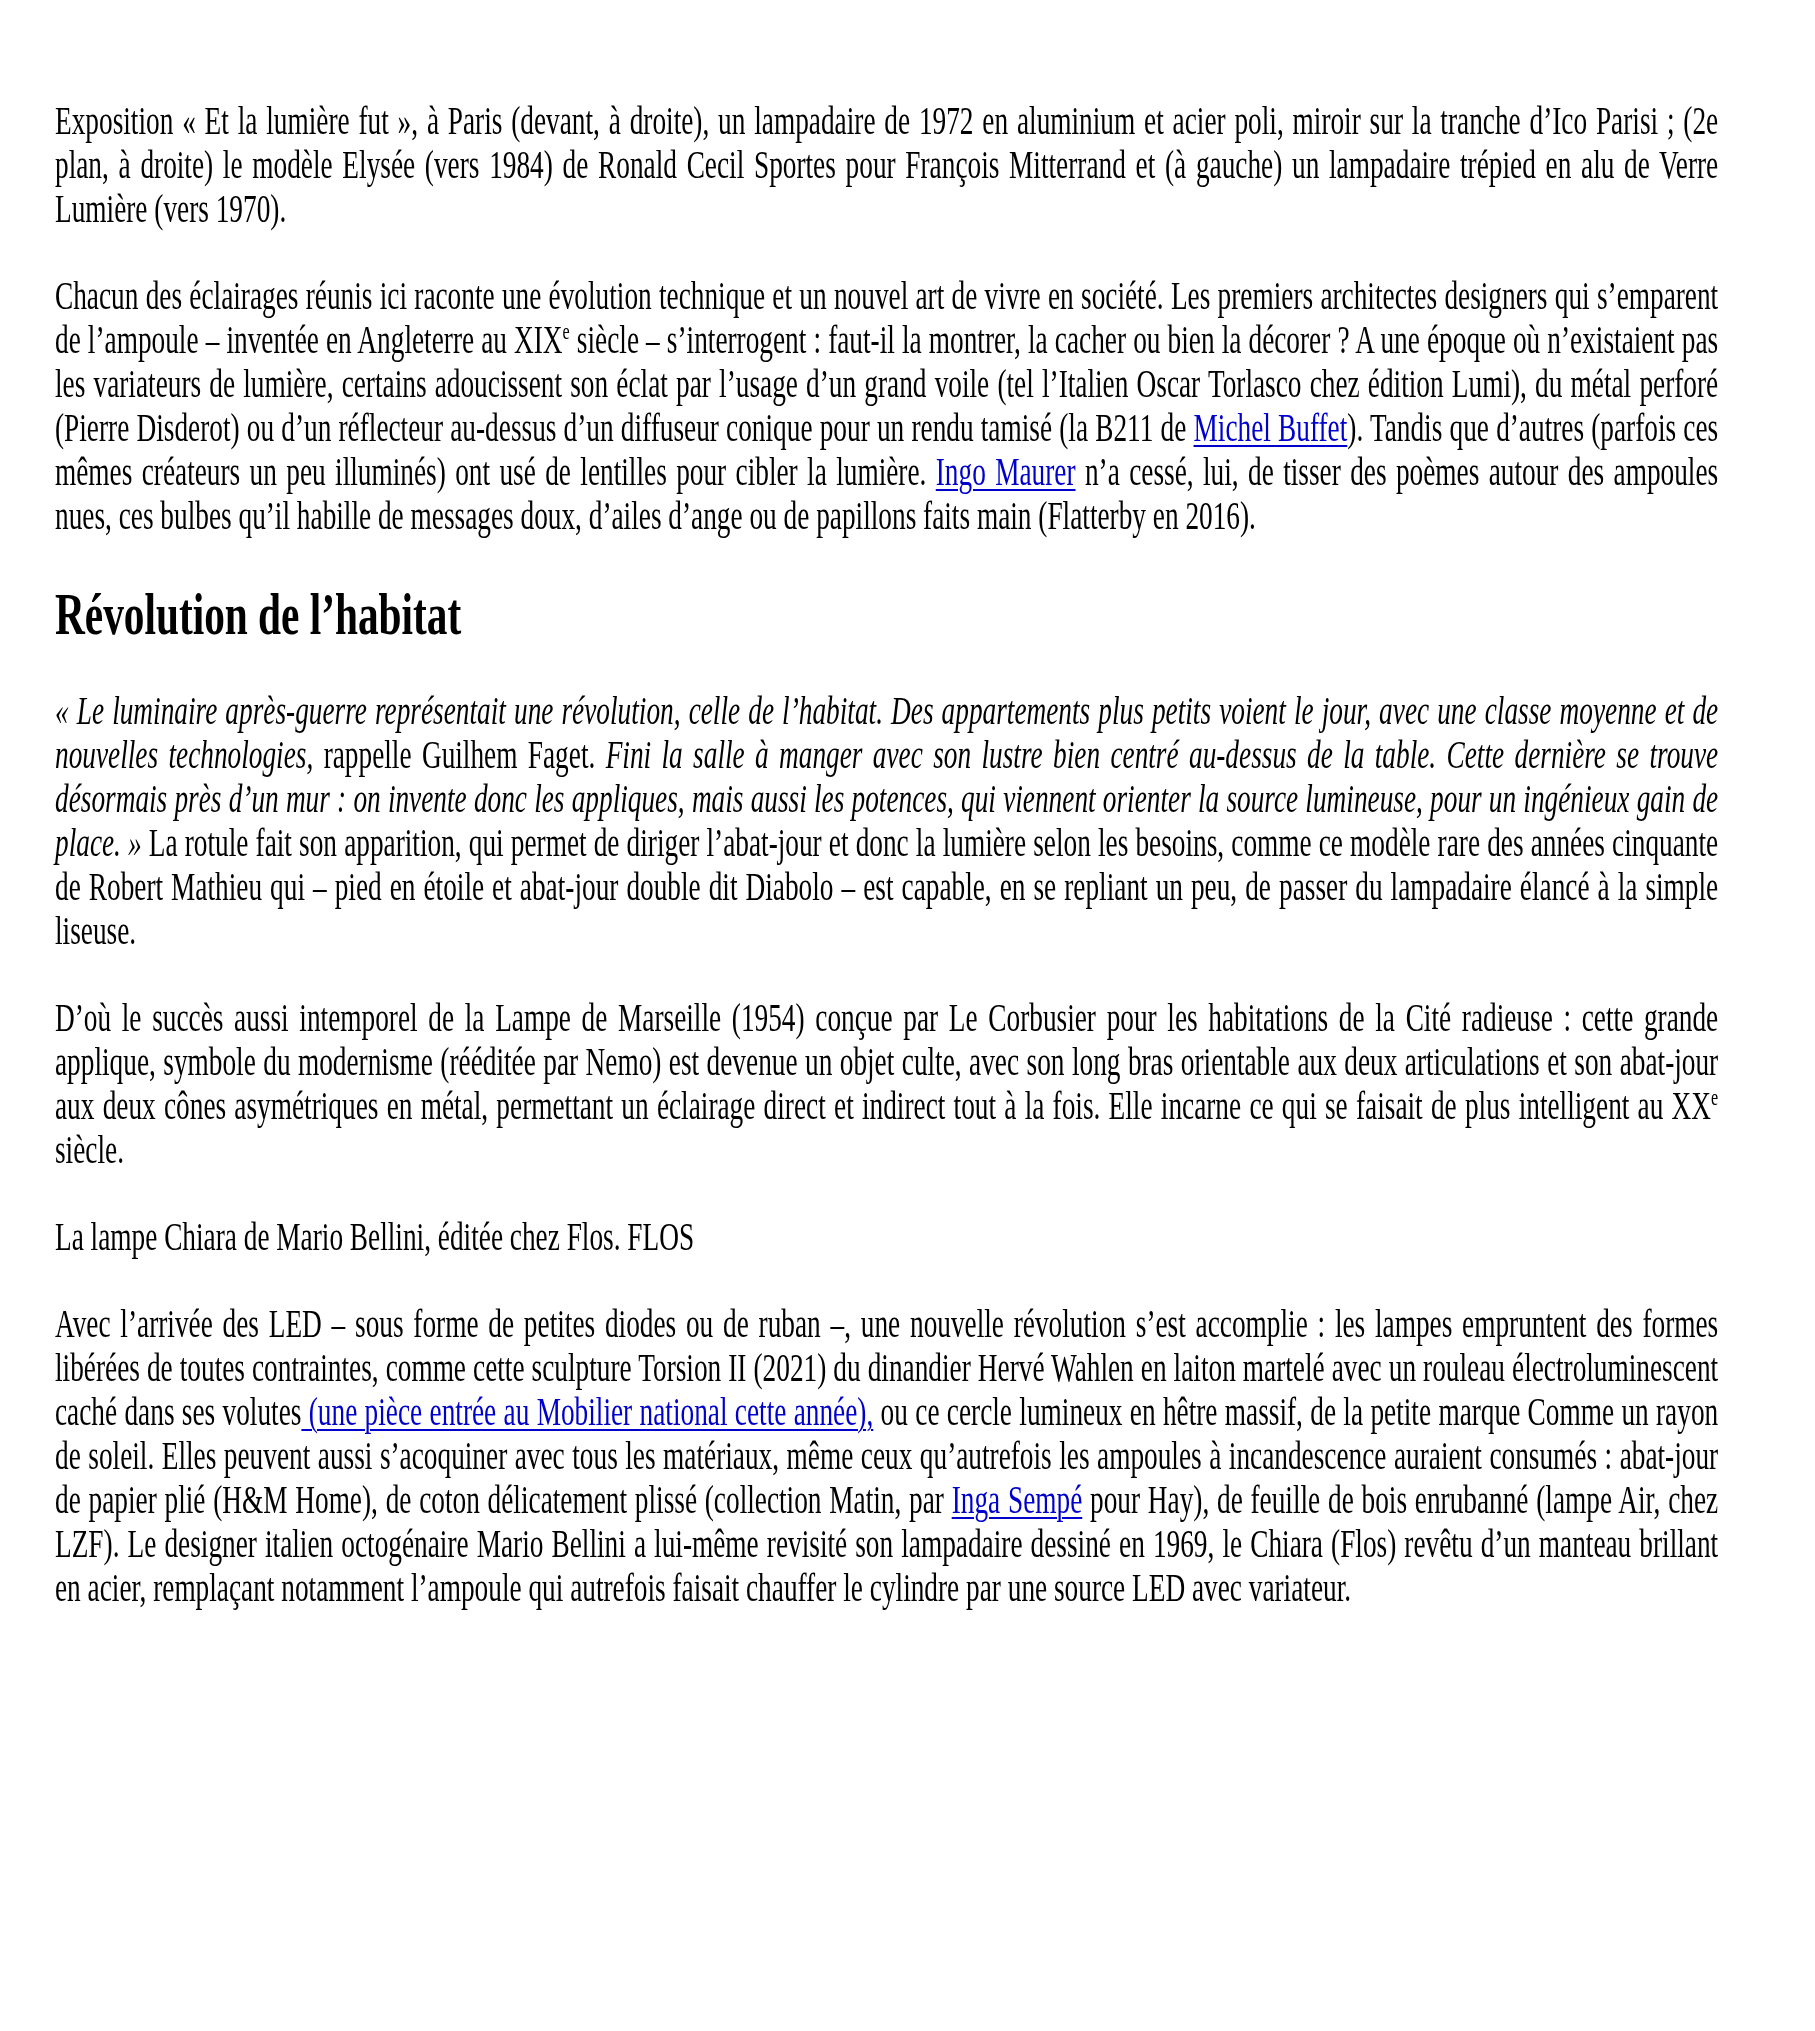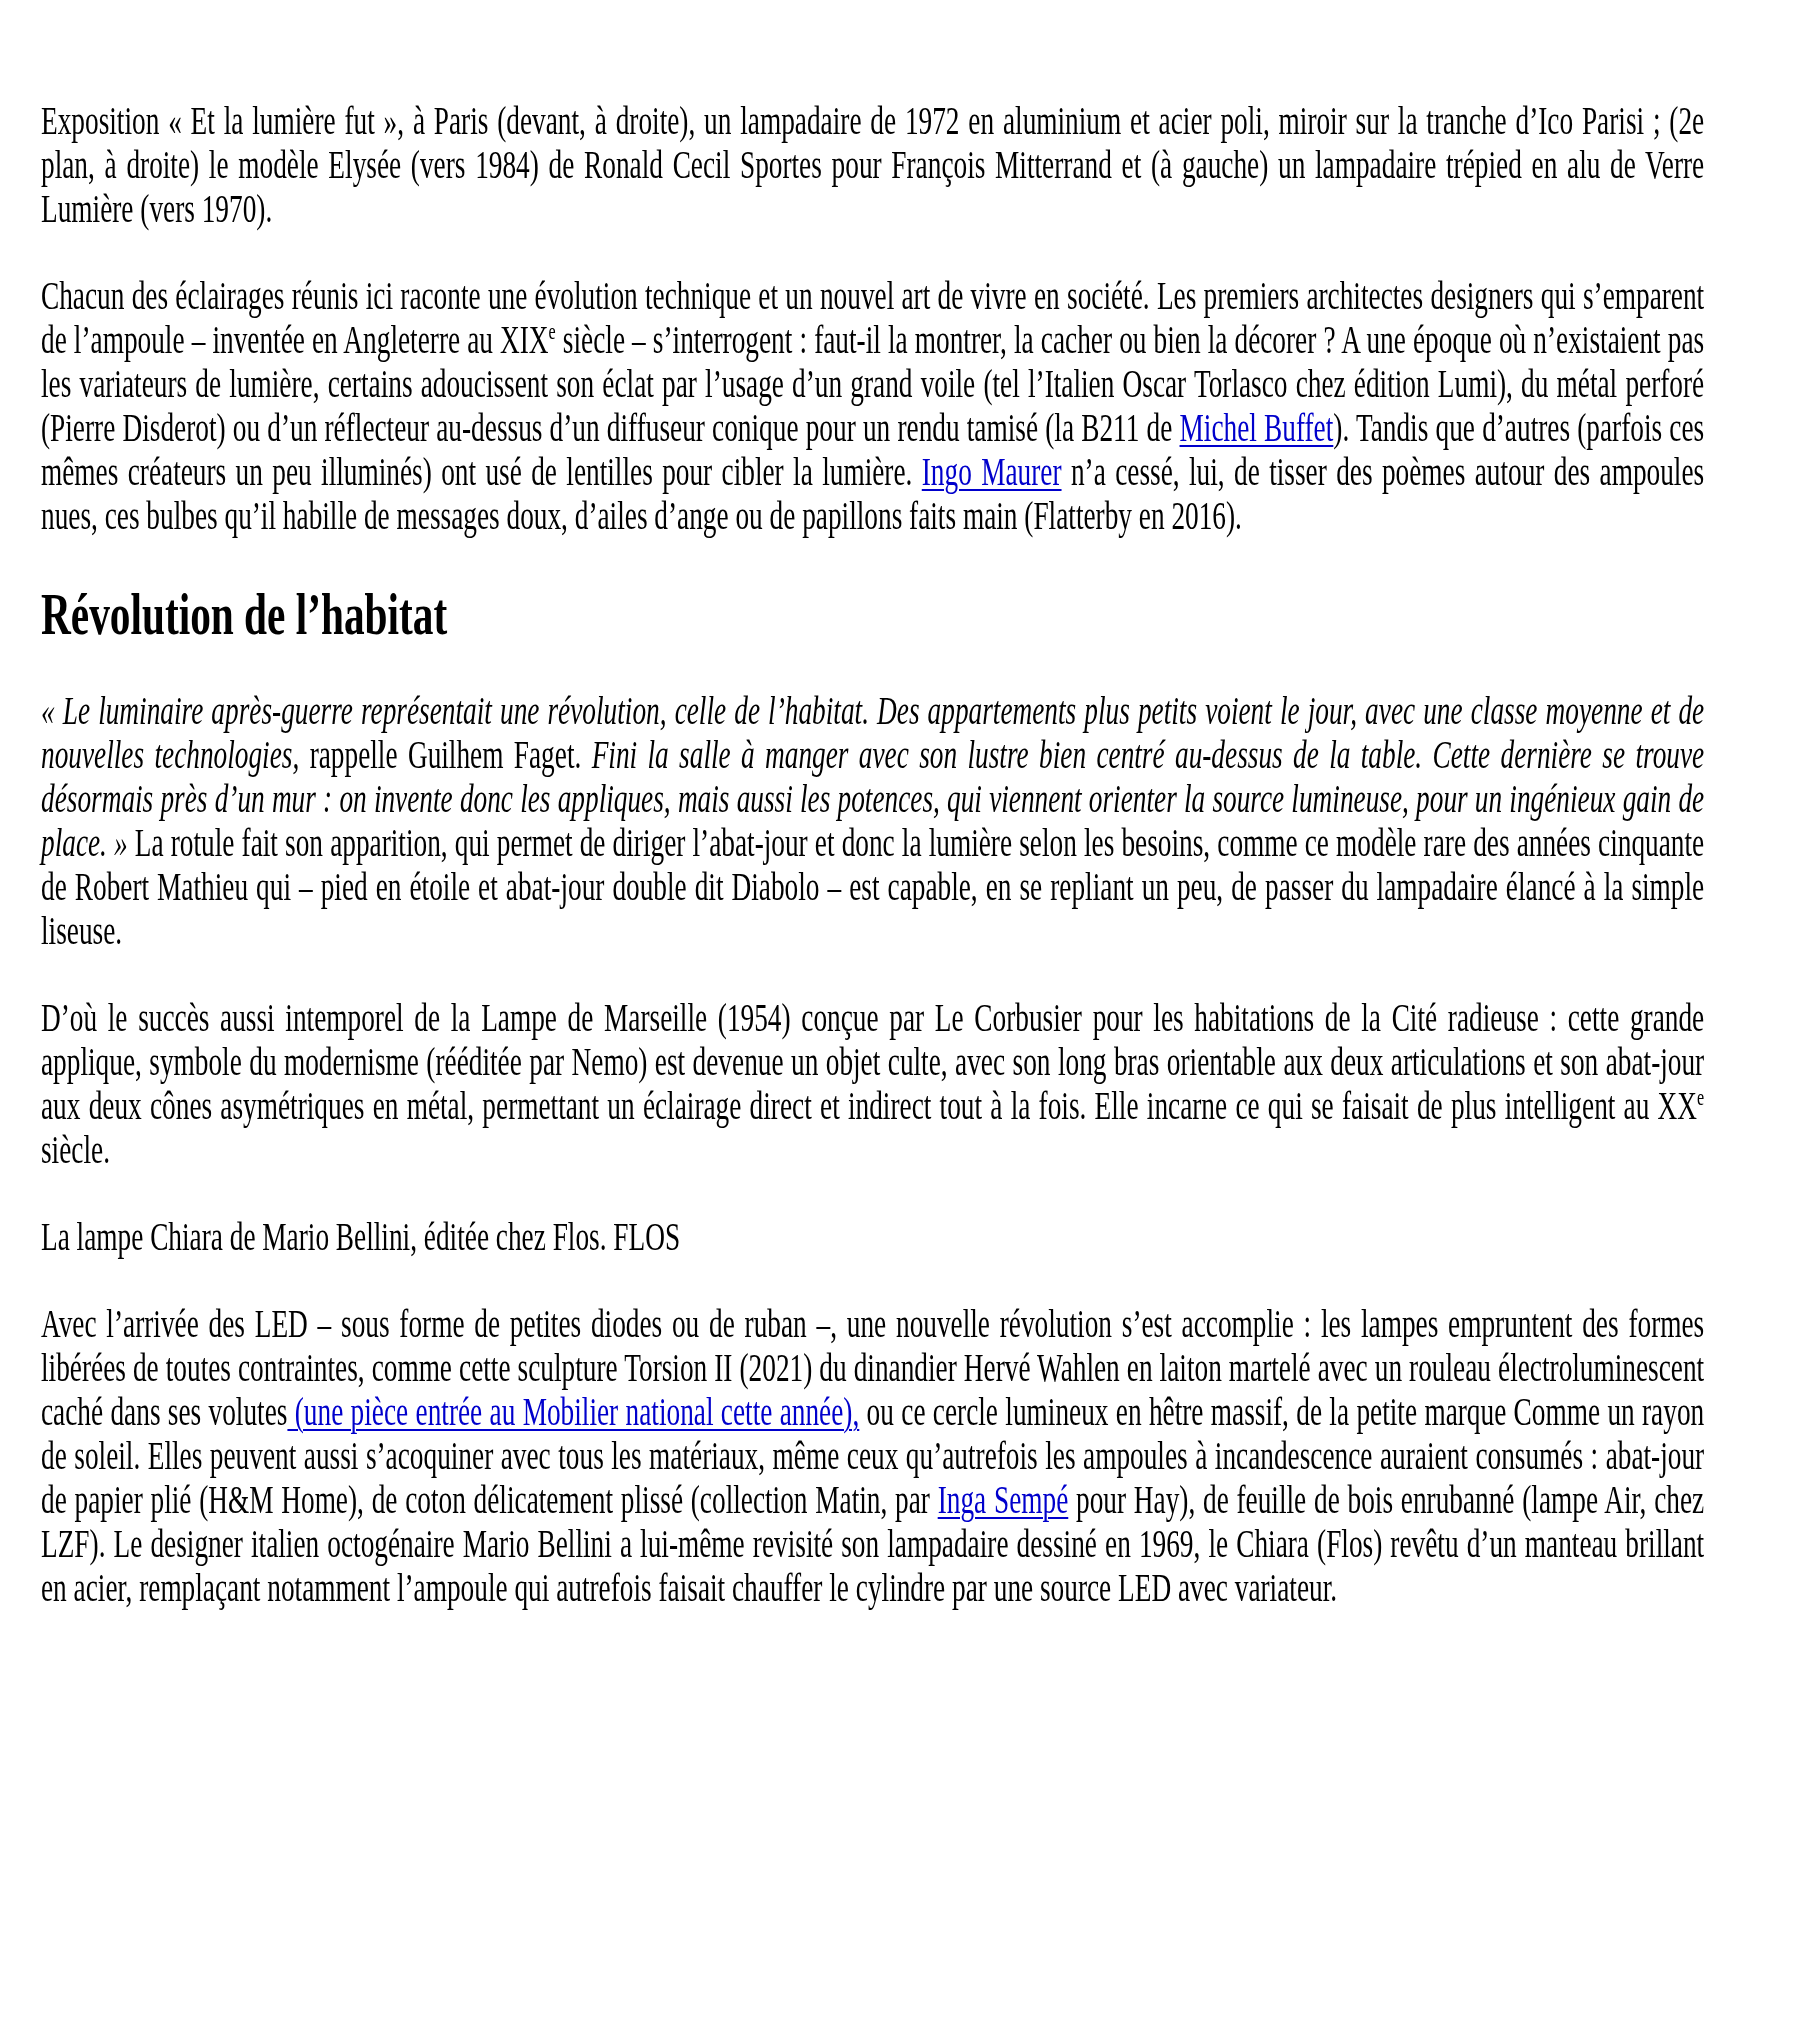--- a/index.html
+++ b/index.html
@@ -8,21 +8,21 @@
     background: #ffffff;
   }
   body {
     width: 1816px;
     height: 2031px;
     overflow: hidden;
     position: relative;
   }
   .page {
     position: absolute;
-    left: 41px;
+    left: 55px;
     top: 99px;
     width: 1663px;
   }
   .scaled {
     
     width: 2376px;
     transform: scaleX(0.7);
     transform-origin: 0 0;
   }
   p, h2 {

